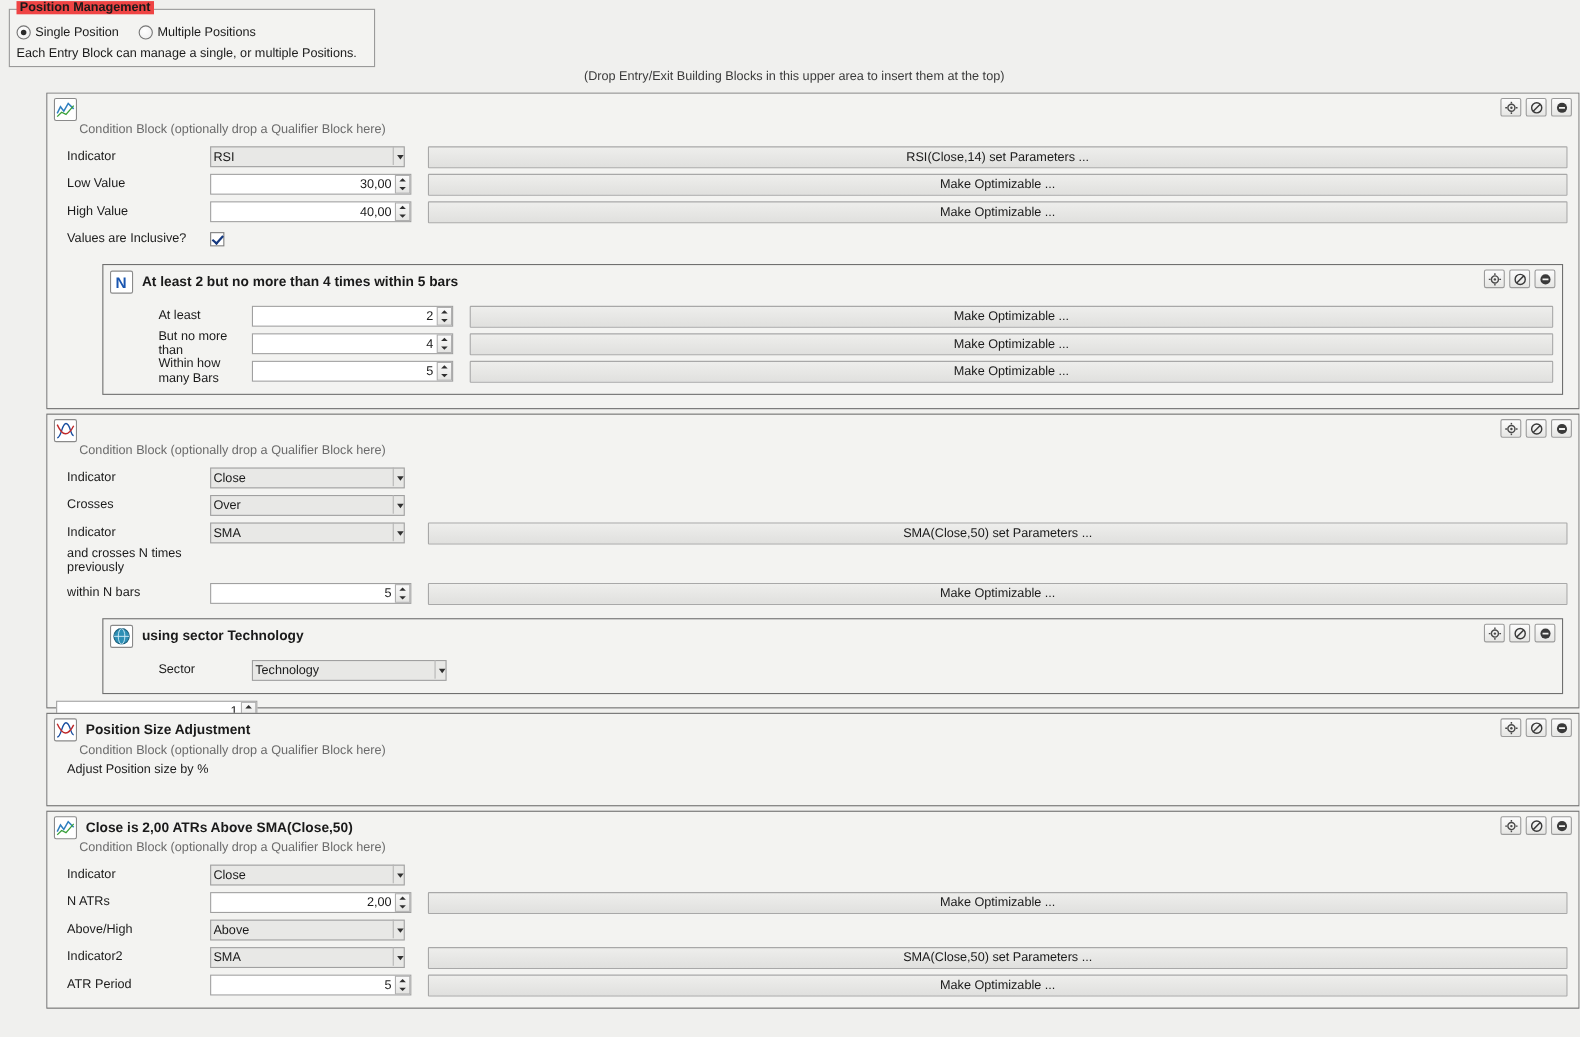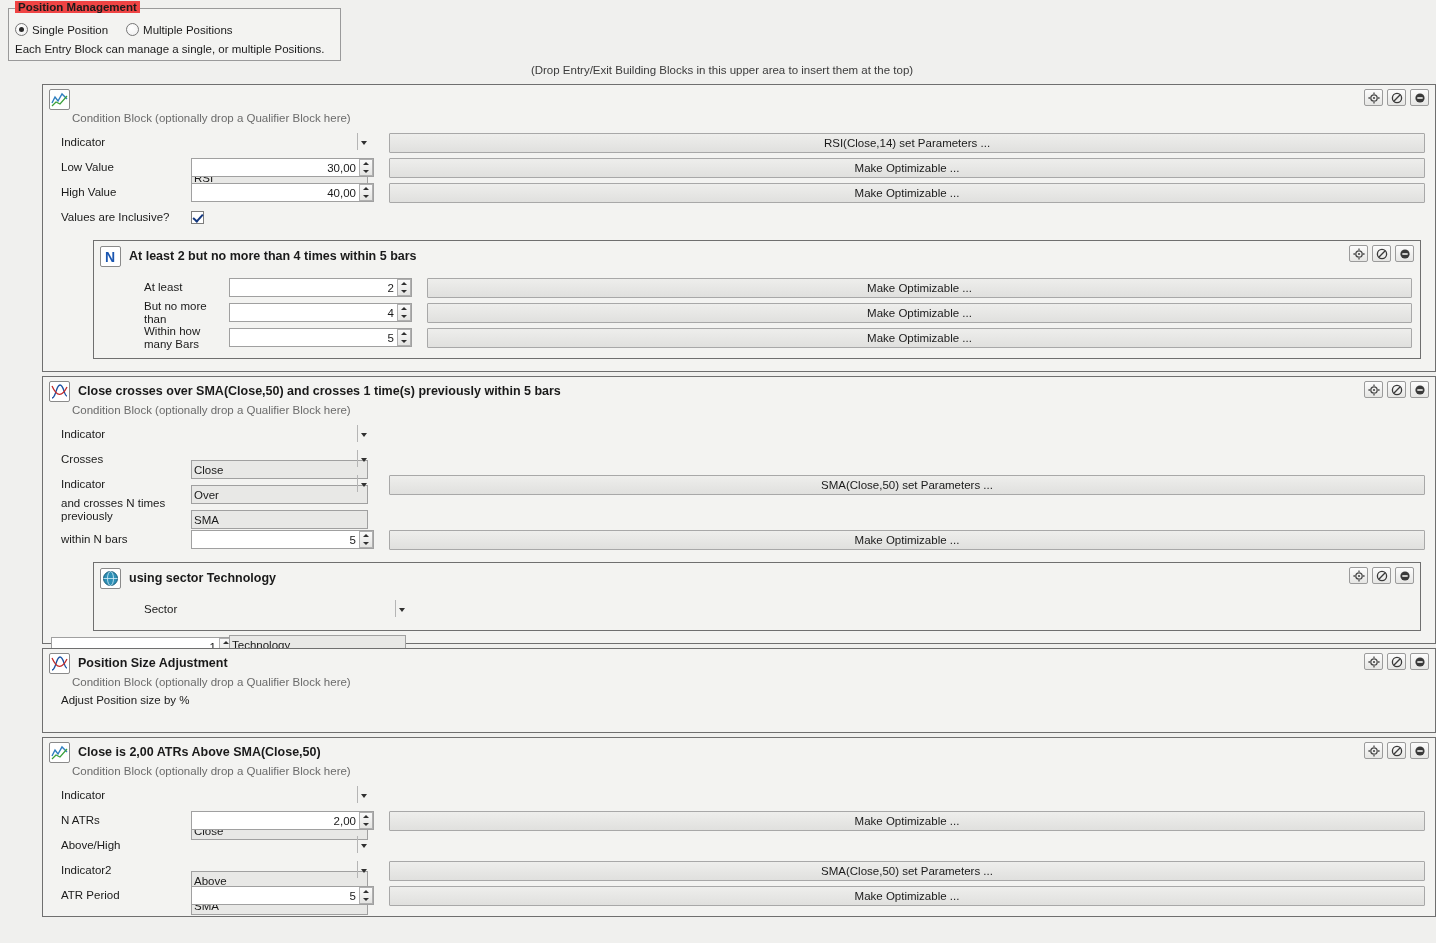--- a/index.html
+++ b/index.html
@@ -152,21 +152,20 @@
     height: 19px;
     font-size: 11.5px;
     font-family: "Liberation Sans", sans-serif;
     border: 1px solid #a0a0a0;
     background: #e8e8e6;
     color: #1a1a1a;
     padding: 0 2px;
     appearance: none;
     -webkit-appearance: none;
     position: relative;
-    margin-top: 35px;
   }
   .combo-wrap {
     position: relative;
     width: 183px;
     height: 19px;
     flex: 0 0 auto;
   }
   .combo-wrap::after {
     content: "";
     position: absolute;
@@ -415,21 +414,20 @@
             </div>
           </div>
         </div>
       </div>
       <div class="block">
         <div class="block-header">
           <div class="block-icon"><svg width="19" height="19" viewBox="0 0 19 19">
               <path d="M2,16 C6,16 6,3 10,3 C14,3 14,14 17,14" fill="none" stroke="#1a4fa0" stroke-width="1.3"></path>
               <path d="M2,4 C7,15 12,15 17,5" fill="none" stroke="#c02a2a" stroke-width="1.3"></path>
             </svg></div>
-          <div class="block-title">Close crosses over SMA(Close,50) and crosses 1 time(s) previously within 5 bars</div>
           <div class="hdr-buttons">
             <div class="hdr-btn">
               <svg width="12" height="12" viewBox="0 0 12 12">
                 <circle cx="6" cy="6" r="3.2" fill="none" stroke="#4a4a4a" stroke-width="1.3"></circle>
                 <circle cx="6" cy="6" r="1.1" fill="#4a4a4a"></circle>
                 <g stroke="#4a4a4a" stroke-width="1.3">
                   <line x1="6" y1="0.4" x2="6" y2="2"></line>
                   <line x1="6" y1="10" x2="6" y2="11.6"></line>
                   <line x1="0.4" y1="6" x2="2" y2="6"></line>
                   <line x1="10" y1="6" x2="11.6" y2="6"></line>

